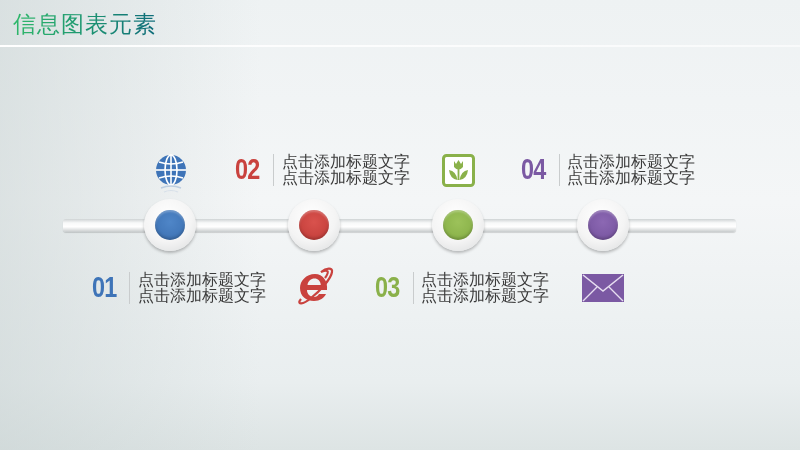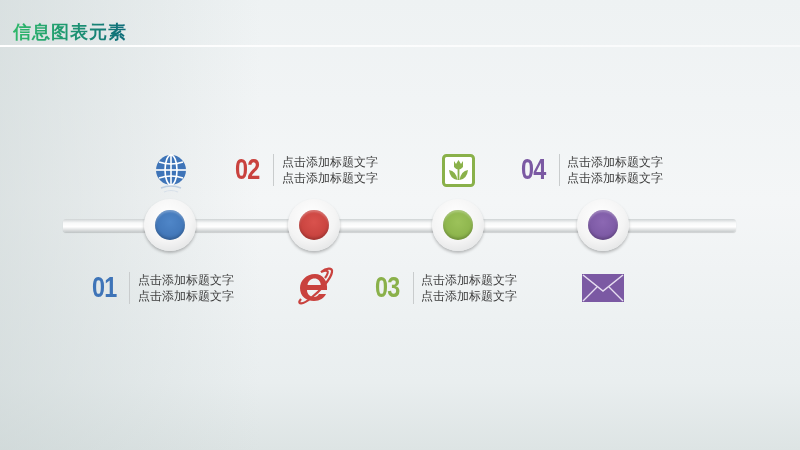--- a/index.html
+++ b/index.html
@@ -1,37 +1,37 @@
 <!DOCTYPE html>
 <html><head>
 <meta charset="utf-8">
 <style>
   html,body{margin:0;padding:0;}
   body{width:800px;height:450px;overflow:hidden;position:relative;
     background:linear-gradient(180deg,#eef2f3 0%,#f4f6f7 45%,#e9eeef 85%,#dde4e4 100%);
     font-family:"DejaVu Sans","Liberation Sans",sans-serif;}
   .bg-left{position:absolute;left:0;top:0;width:260px;height:450px;
     background:linear-gradient(90deg,rgba(200,210,210,0.55),rgba(230,236,236,0));}
-  .title{position:absolute;left:13px;top:20px;font-size:18px;font-weight:bold;letter-spacing:1px;
+  .title{position:absolute;left:13px;top:9px;font-size:23px;font-weight:normal;letter-spacing:1px;
     background:linear-gradient(90deg,#2fb86a 0%,#1f9a70 45%,#0e6b7a 100%);
     -webkit-background-clip:text;background-clip:text;color:transparent;}
   .title-line{position:absolute;left:0;top:45px;width:800px;height:2px;
     background:linear-gradient(90deg,#ffffff,rgba(255,255,255,0.6));}
   .track{position:absolute;left:63px;top:219px;width:673px;height:13px;border-radius:3px;
     background:linear-gradient(180deg,#cfd3d4 0%,#f8f9f9 30%,#ffffff 60%,#c7cbcc 100%);
     box-shadow:0 1px 1px rgba(0,0,0,0.15);}
   .node{position:absolute;width:52px;height:52px;border-radius:50%;
     background:radial-gradient(circle at 45% 35%,#ffffff 0%,#f4f4f4 55%,#d9dbdc 100%);
     box-shadow:0 2px 3px rgba(0,0,0,0.25);}
   .dot{position:absolute;left:11px;top:11px;width:30px;height:30px;border-radius:50%;
     box-shadow:inset 0 -2px 3px rgba(0,0,0,0.2),inset 0 2px 2px rgba(255,255,255,0.25);}
   .num{position:absolute;font-family:"Liberation Sans",sans-serif;font-weight:bold;font-size:30px;
     transform:scaleX(0.78);transform-origin:left top;letter-spacing:-1px;}
   .sep{position:absolute;width:1px;height:32px;background:#c9cccd;}
-  .txt{position:absolute;font-size:12px;line-height:16px;color:#3b3b3b;}
+  .txt{position:absolute;font-size:16px;line-height:16px;color:#3b3b3b;}
   .icon{position:absolute;}
 </style>
 </head>
 <body>
 
 <div class="bg-left"></div>
 <div class="title">信息图表元素</div>
 <div class="title-line"></div>
 
 <div class="track"></div>

